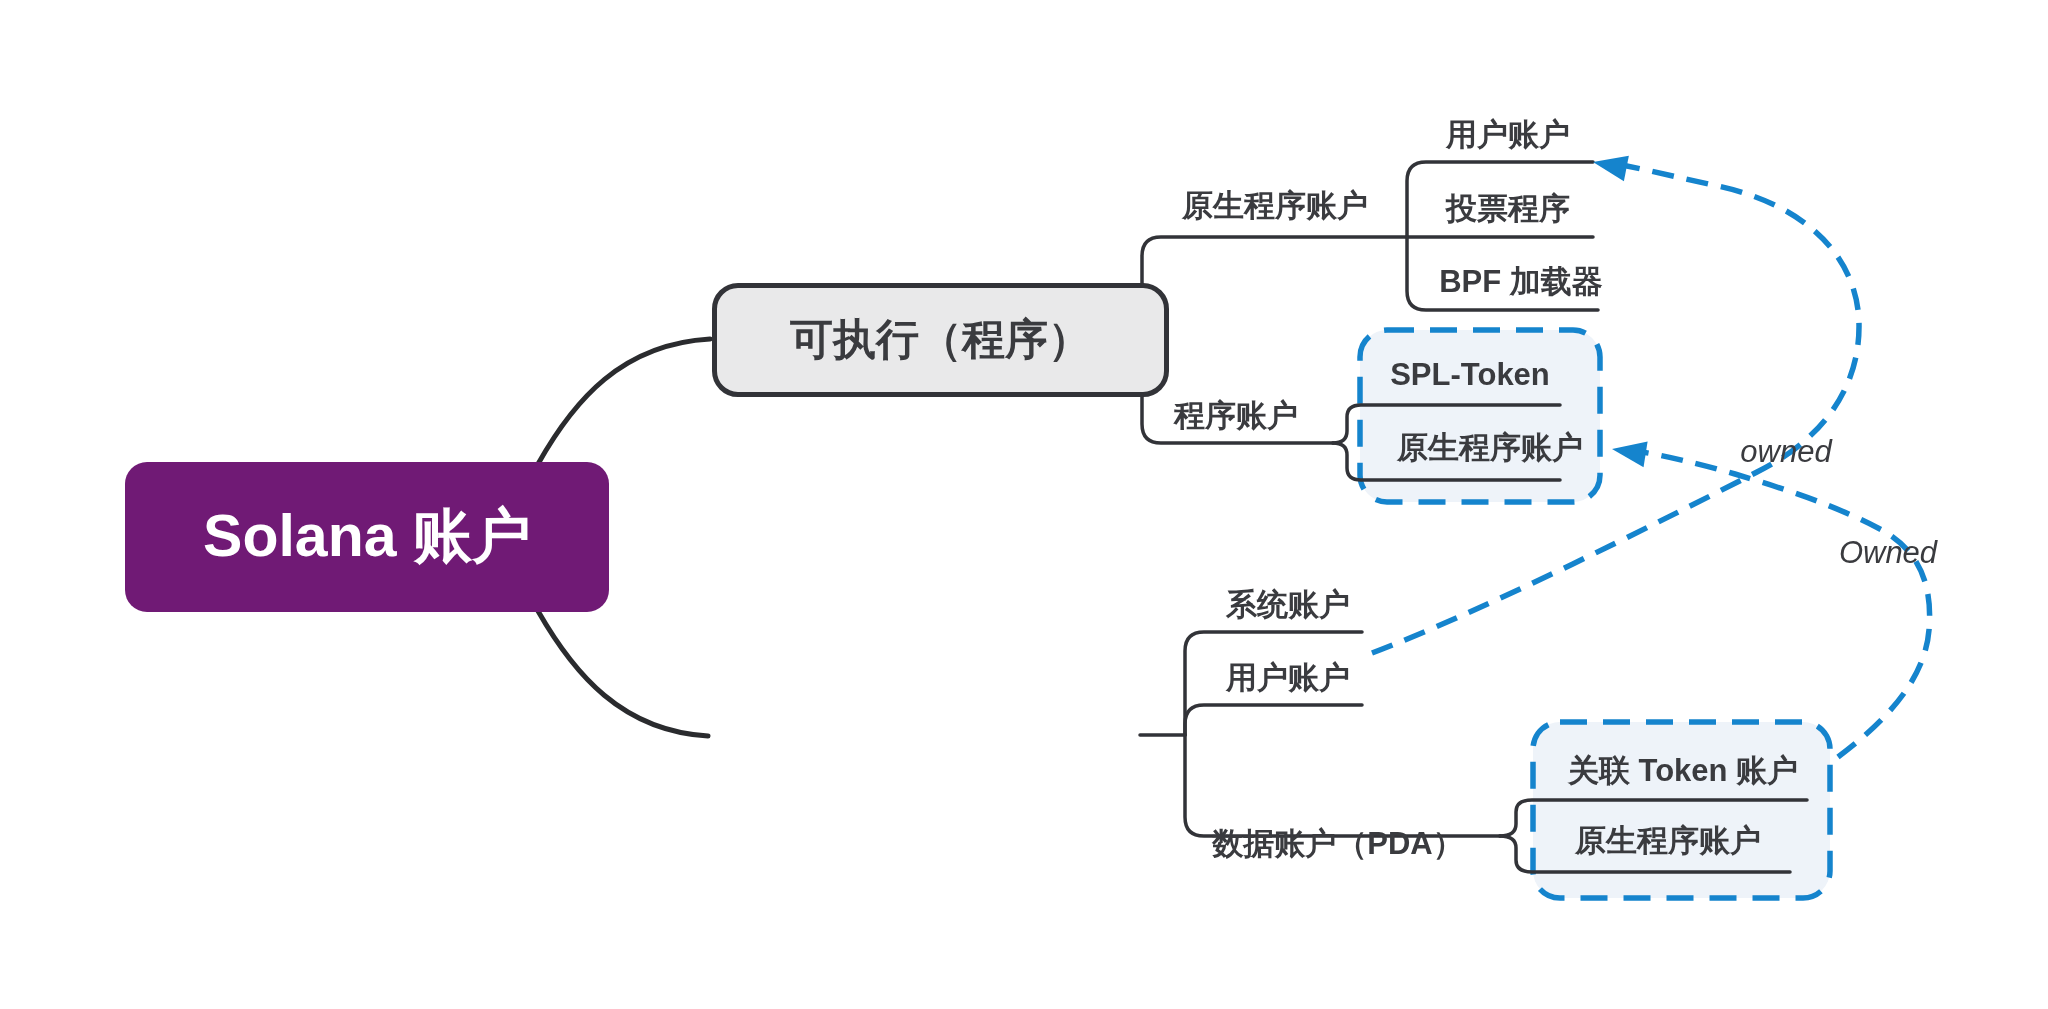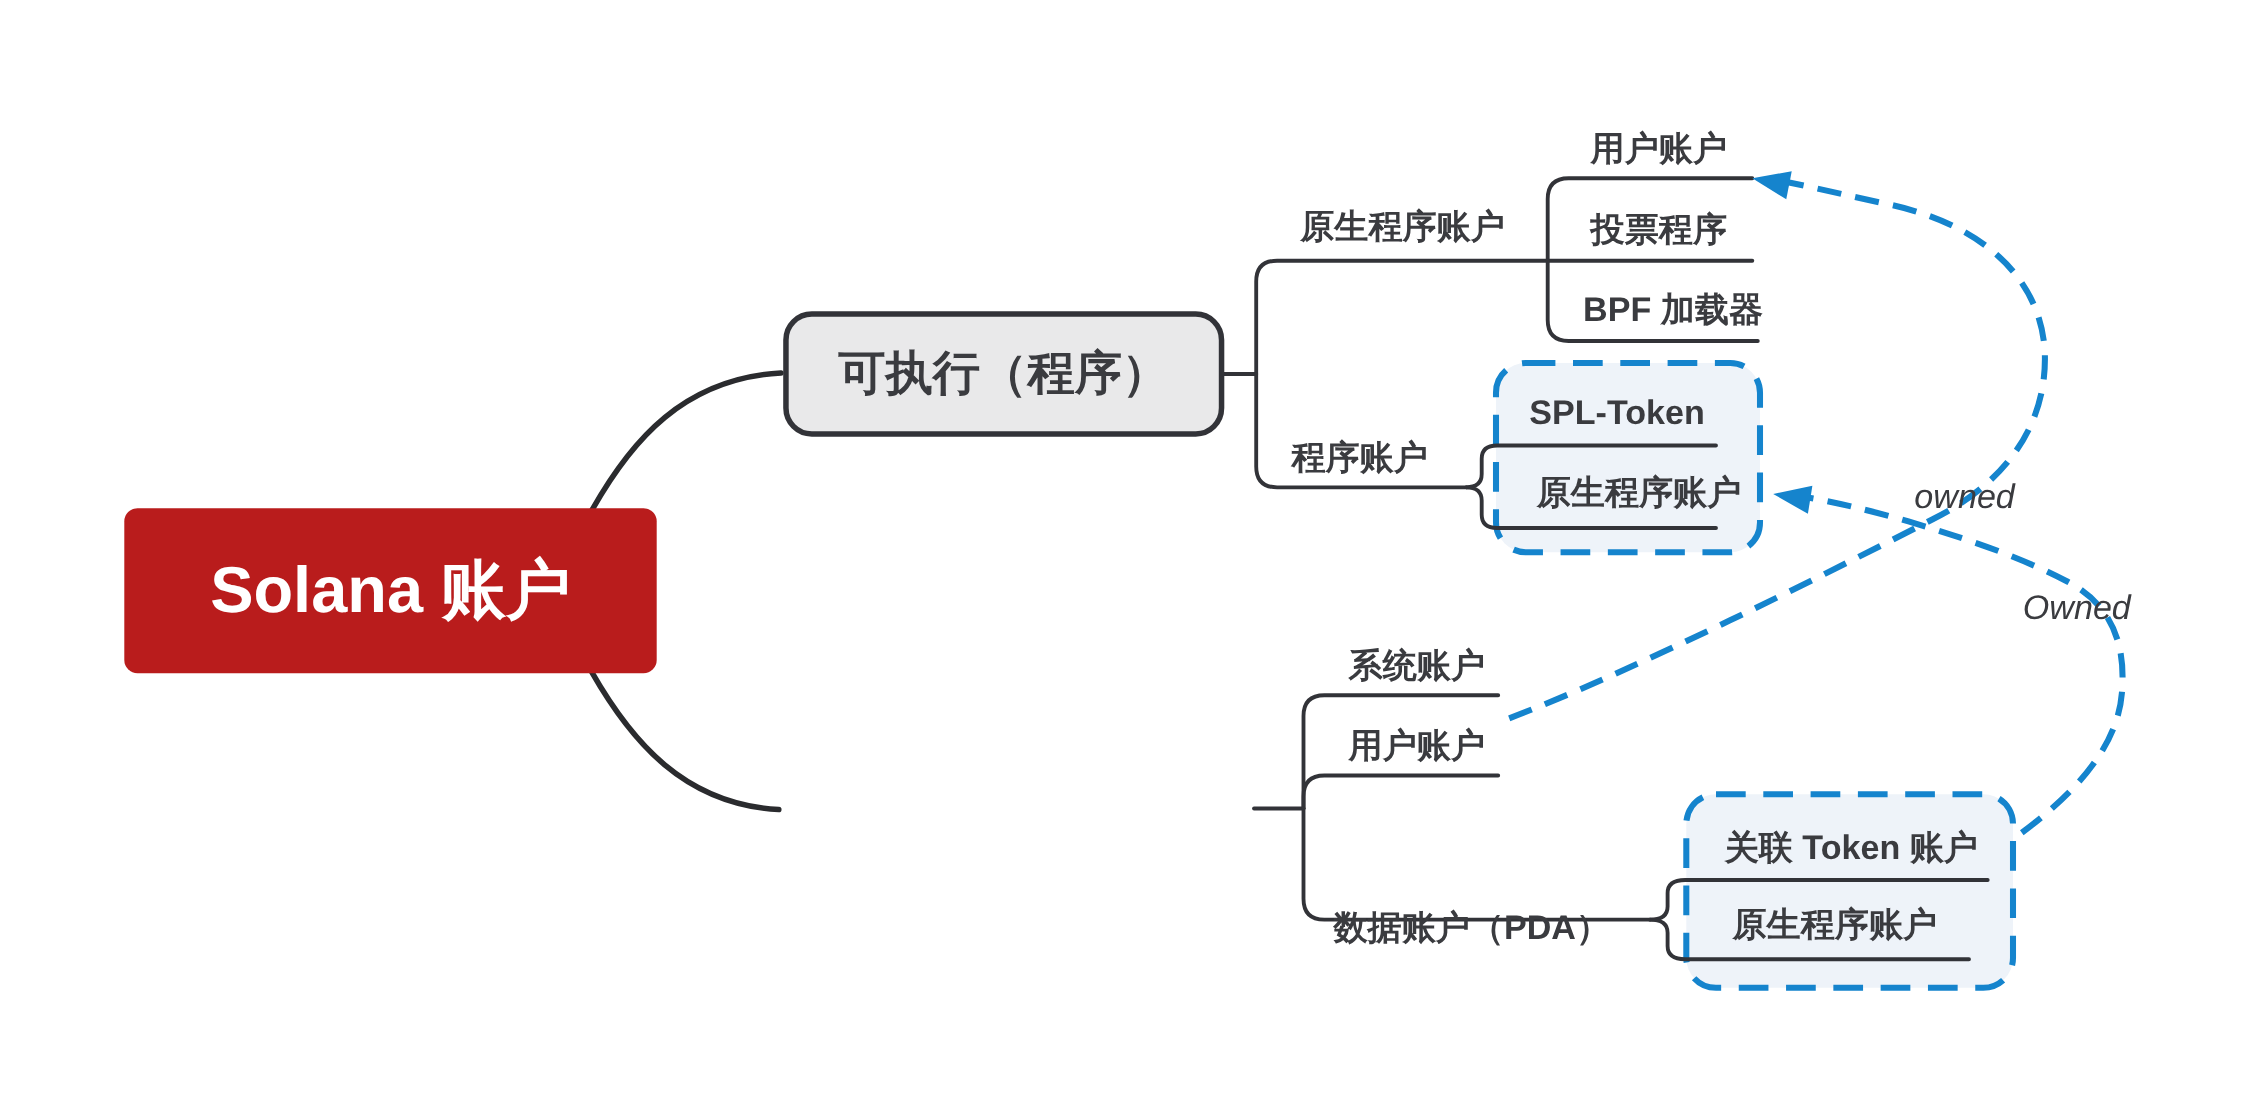--- a/index.html
+++ b/index.html
@@ -10,22 +10,22 @@
     overflow:hidden;
     font-family:"Liberation Sans", sans-serif;
   }
   #wires{position:absolute;left:0;top:0;z-index:2;pointer-events:none;}
   .node{
     position:absolute;z-index:3;
     display:flex;align-items:center;justify-content:center;
     box-sizing:border-box;text-align:center;
   }
   .node-root{
-    background:#b91c1c;border-radius:12px;
-    color:#ffffff;font-size:59px;font-weight:bold;
+    background:#701a75;border-radius:22px;
+    color:#ffffff;font-size:59px;font-weight:bold;margin-left:12px;
   }
   .node-branch{
     background:#e9e9ea;border:5px solid #323338;border-radius:26px;
     color:#3a3b3f;font-size:43px;font-weight:bold;
   }
   .leaf{
     position:absolute;z-index:3;
     transform:translate(-50%,-50%);
     color:#3a3b3f;font-size:31px;font-weight:600;
     white-space:nowrap;
@@ -76,21 +76,21 @@
     <g fill="#1584cd" stroke="none">
       <polygon points="0,0 34,13 34,-13" transform="translate(1593,162) rotate(11)"></polygon>
       <polygon points="0,0 34,13 34,-13" transform="translate(1612,449) rotate(9)"></polygon>
     </g>
   </svg>
 
   <div class="node node-root" style="left:113px;top:462px;width:484px;height:150px">
     <span>Solana 账户</span>
   </div>
 
-  <div class="node node-branch" style="left:712px;top:283px;width:401px;height:114px">
+  <div class="node node-branch" style="left:712px;top:283px;width:457px;height:114px">
     <span>可执行（程序）</span>
   </div>
 
 
   <div class="leaf" style="left:1275px;top:206px">原生程序账户</div>
   <div class="leaf" style="left:1508px;top:135px">用户账户</div>
   <div class="leaf" style="left:1508px;top:209px">投票程序</div>
   <div class="leaf" style="left:1521px;top:282px">BPF 加载器</div>
   <div class="leaf" style="left:1236px;top:416px">程序账户</div>
   <div class="leaf" style="left:1470px;top:375px">SPL-Token</div>

